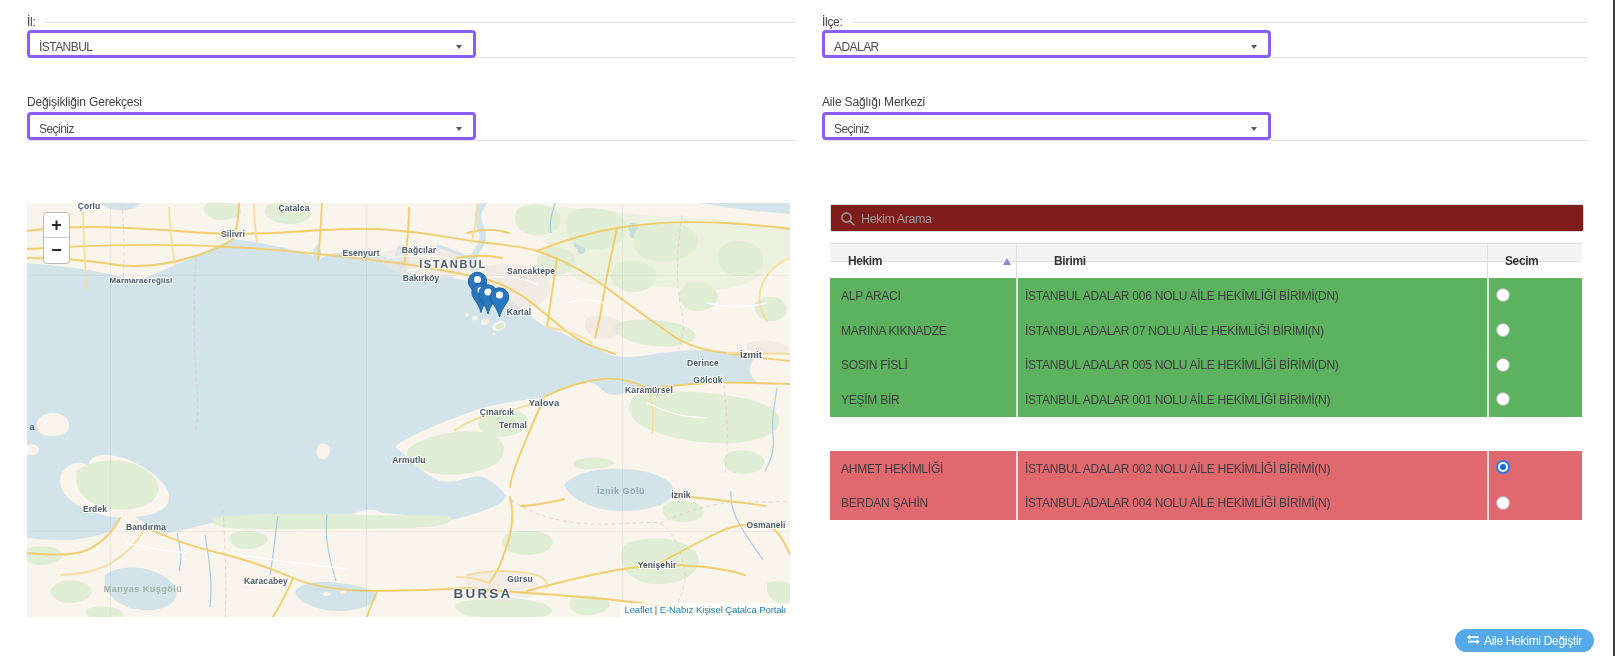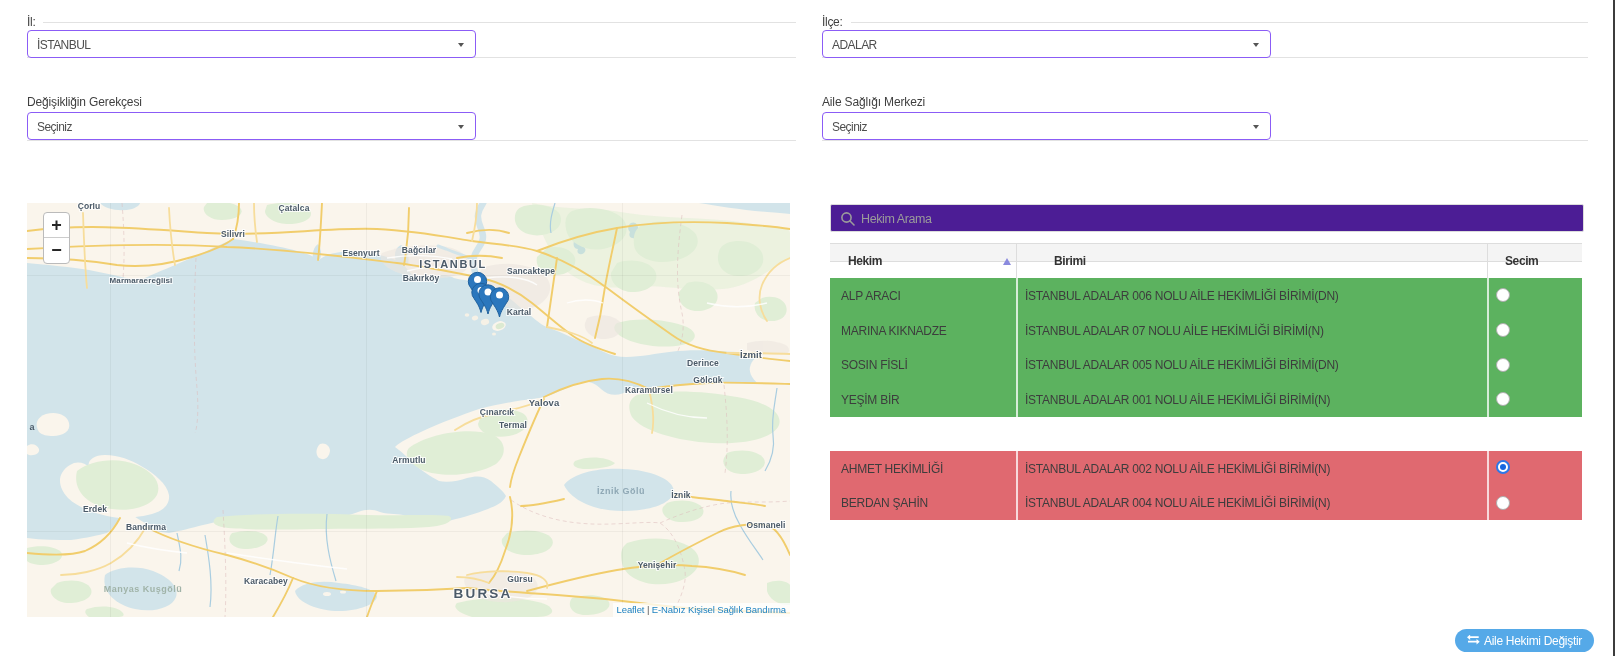--- a/index.html
+++ b/index.html
@@ -2,25 +2,25 @@
 <html><head>
 <meta charset="utf-8">
 <style>
   * { margin:0; padding:0; box-sizing:border-box; }
   html,body { width:1615px; height:656px; background:#fff; font-family:"Liberation Sans", sans-serif; overflow:hidden; }
   #page { position:relative; width:1615px; height:656px; }
   .abs { position:absolute; }
   .grp { position:absolute; border-top:1px solid #e2e2e2; border-bottom:1px solid #e2e2e2; }
   .grp .lbl { position:absolute; left:0; top:-8px; background:#fff; padding-right:8px; font-size:12px; line-height:14px; color:#3f3f3f; letter-spacing:-0.3px; }
   .lbl2 { position:absolute; font-size:12px; line-height:14px; color:#3f3f3f; letter-spacing:-0.15px; }
-  .sel { position:absolute; height:28px; background:#fff; border:1px solid #8b5cf6; border-radius:4px; }
+  .sel { position:absolute; height:28px; background:#fff; border:3px solid #8b5cf6; border-radius:4px; }
   .sel .txt { position:absolute; left:9px; top:7px; font-size:12px; letter-spacing:-0.55px; color:#4e4e4e; }
   .sel .car { position:absolute; right:11px; top:12px; width:0; height:0; border-left:3.5px solid transparent; border-right:3.5px solid transparent; border-top:4px solid #555; }
   .bline { position:absolute; height:0; border-top:1px solid #e2e2e2; }
-  #search { position:absolute; left:830px; top:204px; width:754px; height:28px; background:#4c1d95; border:1px solid #dcdcdc; border-radius:2px; }
+  #search { position:absolute; left:830px; top:204px; width:754px; height:28px; background:#7f1d1d; border:1px solid #dcdcdc; border-radius:2px; }
   #search .ph { position:absolute; left:30px; top:7px; font-size:12.5px; letter-spacing:-0.4px; color:#9b9b9b; }
   #tbl { position:absolute; left:830px; top:243px; width:752px; height:277px; font-size:12px; letter-spacing:-0.25px; }
   #thead { position:absolute; left:0; top:0; width:752px; height:19px; background:#f4f4f4; border-top:1px solid #ddd; border-bottom:1px solid #ddd; }
   #thead .hc { position:absolute; top:0; height:35px; line-height:34px; font-weight:bold; color:#333; font-size:12px; letter-spacing:-0.4px; }
   .row { position:absolute; left:0; width:752px; }
   .row .nm { position:absolute; left:11px; top:0; height:100%; display:flex; align-items:center; color:#3d3d3d; }
   .row .bi { position:absolute; left:195px; top:0; height:100%; display:flex; align-items:center; color:#3d3d3d; }
   .vline { position:absolute; top:35px; width:2px; height:242px; background:rgba(255,255,255,.75); }
   .radio { position:absolute; left:666px; width:14px; height:14px; border-radius:50%; background:#fff; border:1px solid #adadad; }
   .radio.chk { background:#fff; border:2px solid #2c78e8; }
@@ -270,21 +270,21 @@
         <g transform="translate(472.5,93)">
             <path d="M0,21 C-1.8,14 -4.5,11 -6.8,7.2 A9.2,9.2 0 1 1 6.8,7.2 C4.5,11 1.8,14 0,21 Z" fill="#2b77bd" stroke="#20619d" stroke-width="1"></path>
             <circle cx="0" cy="-1" r="3.5" fill="#fff"></circle>
           </g>
       </g>
     </svg>
     <div id="zoomctl">
         <div class="zc">+</div>
         <div class="zc">−</div>
       </div>
-    <div id="attrib"><a>Leaflet</a> | <a>E-Nabız Kişisel Sağlık Bandırma</a></div>
+    <div id="attrib"><a>Leaflet</a> | <a>E-Nabız Kişisel Çatalca Portalı</a></div>
   </div>
 
   <div id="search">
     <svg class="abs" style="left:9px; top:6px;" width="16" height="16" viewBox="0 0 16 16">
         <circle cx="6.5" cy="6.5" r="4.6" fill="none" stroke="#9b9b9b" stroke-width="1.6"></circle>
         <line x1="10" y1="10" x2="14" y2="14" stroke="#9b9b9b" stroke-width="1.6" stroke-linecap="round"></line>
       </svg>
     <span class="ph">Hekim Arama</span>
   </div>
 

